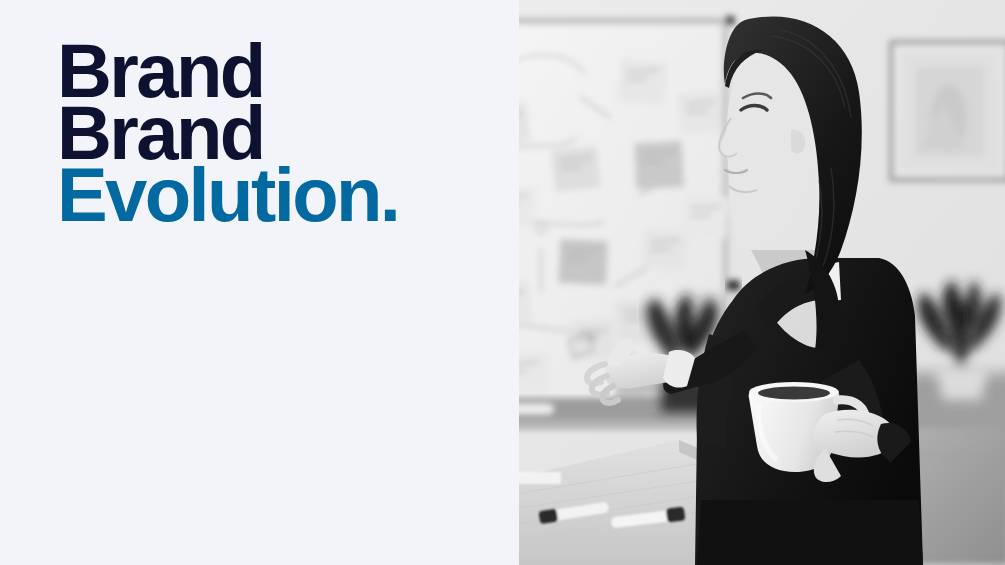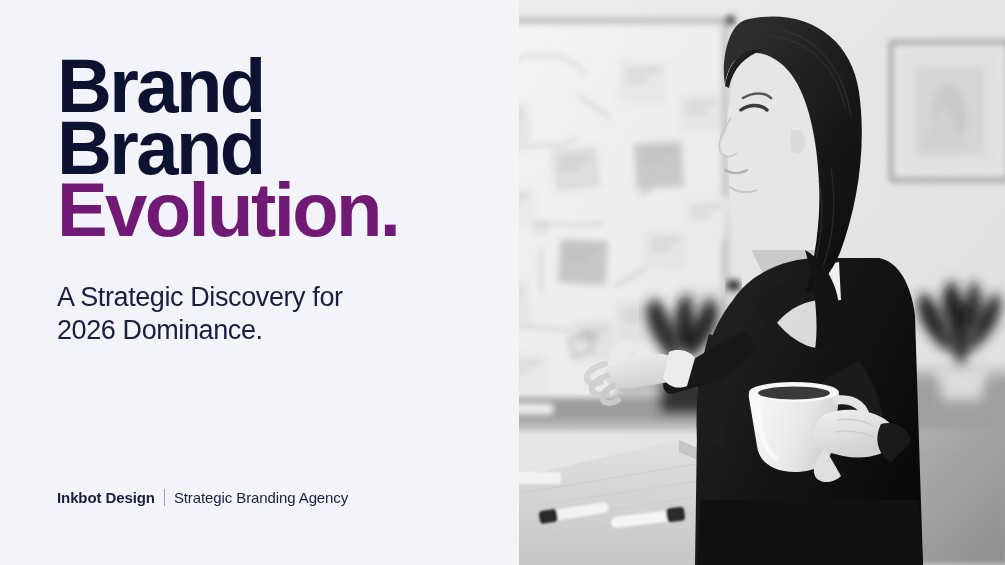--- a/index.html
+++ b/index.html
@@ -18,29 +18,29 @@
 
   
   .left-panel {
     position:relative;
     width:519px; height:565px;
     background:#F3F4FA;
     flex:0 0 519px;
   }
   .headline {
     position:absolute;
-    left:57px; top:55px;
+    left:57px; top:40px;
     font-size:76px;
     font-weight:700;
     line-height:62px;
     letter-spacing:-2.6px;
     color:#0D1230;
   }
   .headline .line { display:block; white-space:nowrap; }
-  .headline .accent { color:#701a75; }
+  .headline .accent { color:#0369a1; }
 
   .subtitle {
     position:absolute;
     left:57px; top:281px;
     font-size:27px;
     font-weight:400;
     line-height:33px;
     letter-spacing:-0.4px;
     color:#1A1F3D;
   }
@@ -81,30 +81,21 @@
 <div class="slide">
 
   <div class="left-panel">
 
     <h1 class="headline">
       <span class="line">Brand</span>
       <span class="line">Brand</span>
       <span class="line accent">Evolution.</span>
     </h1>
 
-    <h2 class="subtitle">
-      <span class="line">A Strategic Discovery for</span>
-      <span class="line">2026 Dominance.</span>
-    </h2>
-
-    <div class="footer">
-      <span class="brand">Inkbot Design</span>
-      <span class="divider"></span>
-      <span class="tagline">Strategic Branding Agency</span>
-    </div>
+
 
   </div>
 
   <div class="photo-panel">
     <svg class="photo-svg" viewBox="0 0 486 565" preserveAspectRatio="xMidYMid slice">
       <defs>
         <linearGradient id="wallG" x1="0" y1="0" x2="1" y2="1">
           <stop offset="0%" stop-color="#ececec"></stop>
           <stop offset="100%" stop-color="#dedede"></stop>
         </linearGradient>

